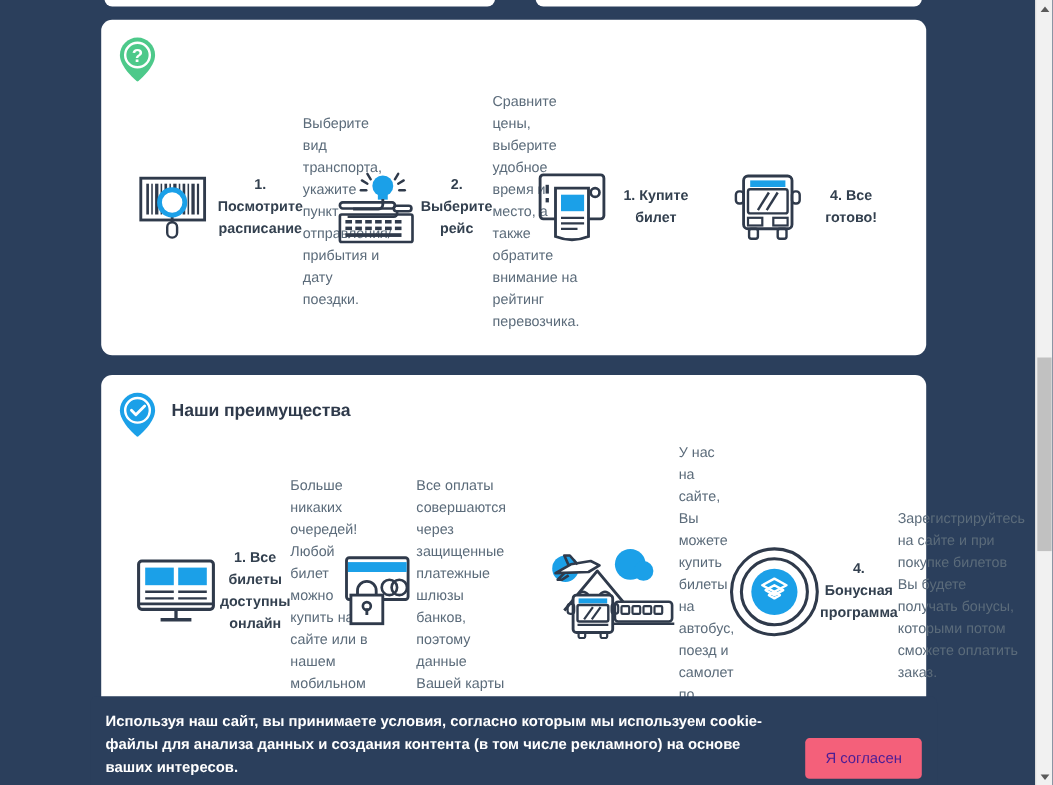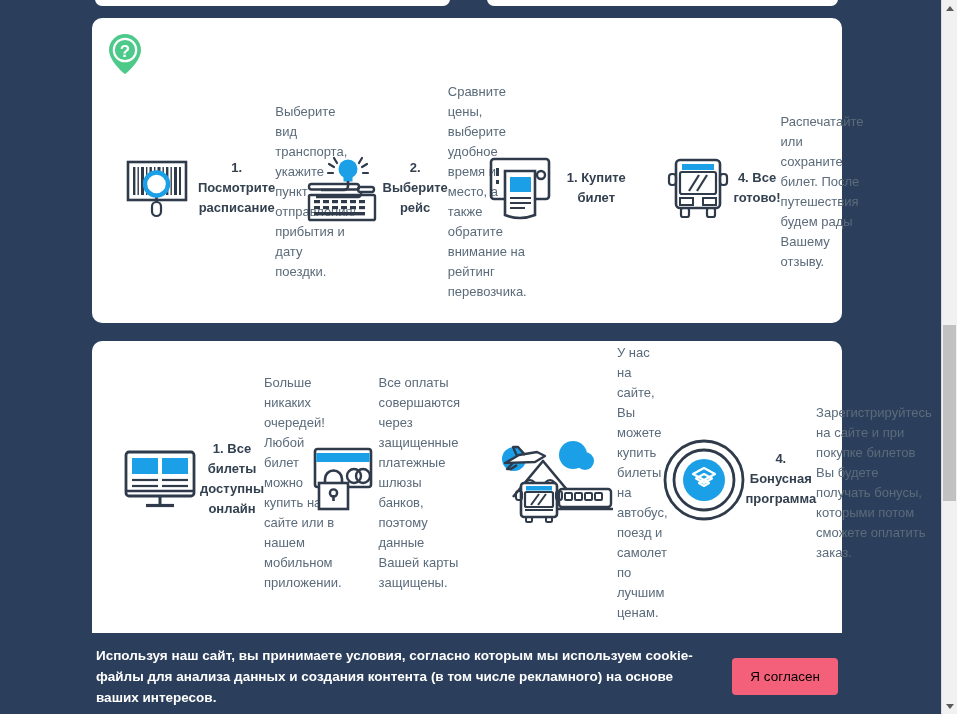--- a/index.html
+++ b/index.html
@@ -98,33 +98,33 @@
   #cookie-banner {
     position: absolute;
     left: 82px;
     top: 633px;
     width: 770px;
     height: 81px;
     background: #2b3f5c;
     border-radius: 6px 6px 0 0;
     padding: 10px 14px 0 14px;
   }
-  #cookie-inner { display: flex; align-items: center; gap: 14px; }
+  #cookie-inner { display: flex; align-items: flex-end; gap: 14px; }
   .cookie-texts { flex: 1 1 auto; padding-top: 2px; }
   .cookie-main {
     font-size: 13.5px;
     font-weight: bold;
     color: #ffffff;
     line-height: 21px;
   }
   #agree-button {
     flex: 0 0 auto;
     margin-top: 2px;
     background: #f4607a;
-    color: #000000;
+    color: #4c1d95;
     border: none;
     border-radius: 4px;
     font-size: 13.5px;
     font-family: "Liberation Sans", sans-serif;
     padding: 11px 18px;
     cursor: pointer;
     white-space: nowrap;
   }
 
   
@@ -276,27 +276,36 @@
             </g>
             <rect x="18" y="42" width="13" height="7" fill="none" stroke="#2f3a4b" stroke-width="2"></rect>
             <rect x="41" y="42" width="13" height="7" fill="none" stroke="#2f3a4b" stroke-width="2"></rect>
             <rect x="7" y="18" width="7" height="11" rx="3" fill="none" stroke="#2f3a4b" stroke-width="2.2"></rect>
             <rect x="58" y="18" width="7" height="11" rx="3" fill="none" stroke="#2f3a4b" stroke-width="2.2"></rect>
             <rect x="19" y="52" width="8" height="9" rx="2" fill="none" stroke="#2f3a4b" stroke-width="2.2"></rect>
             <rect x="45" y="52" width="8" height="9" rx="2" fill="none" stroke="#2f3a4b" stroke-width="2.2"></rect>
           </svg>
         </div>
         <div class="col-title">4. Все готово!</div>
-        <div class="col-text">Распечатайте или сохраните билет. После путешествия будем рады Вашему отзыву.</div>
       </div>
 
     </div>
   </div>
 
   <div class="card" id="card-adv">
+    <div class="card-head">
+      <span class="head-badge">
+        <svg viewBox="0 0 38 44" width="38" height="44">
+          <path d="M19 2 C10.2 2 3 9.2 3 18 c0 9.5 10.4 19.5 15.1 23.6 a1.4 1.4 0 0 0 1.8 0 C24.6 37.5 35 27.5 35 18 C35 9.2 27.8 2 19 2 Z" fill="#1ba0e8"></path>
+          <circle cx="19" cy="18" r="11.2" fill="none" stroke="#ffffff" stroke-width="2.2"></circle>
+          <path d="M13.5 18 l4 4 l8 -8" fill="none" stroke="#ffffff" stroke-width="2.6" stroke-linecap="round" stroke-linejoin="round"></path>
+        </svg>
+      </span>
+      <span class="head-title">Наши преимущества</span>
+    </div>
 
     <div class="cols">
 
       <div class="col">
         <div class="col-icon">
           <svg viewBox="0 0 80 62" width="80" height="62">
             <rect x="6" y="3" width="68" height="44" rx="3" fill="none" stroke="#2f3a4b" stroke-width="2.8"></rect>
             <rect x="12" y="9" width="26" height="16" fill="#1ba0e8"></rect>
             <rect x="42" y="9" width="26" height="16" fill="#1ba0e8"></rect>
             <g stroke="#2f3a4b" stroke-width="2.2">

